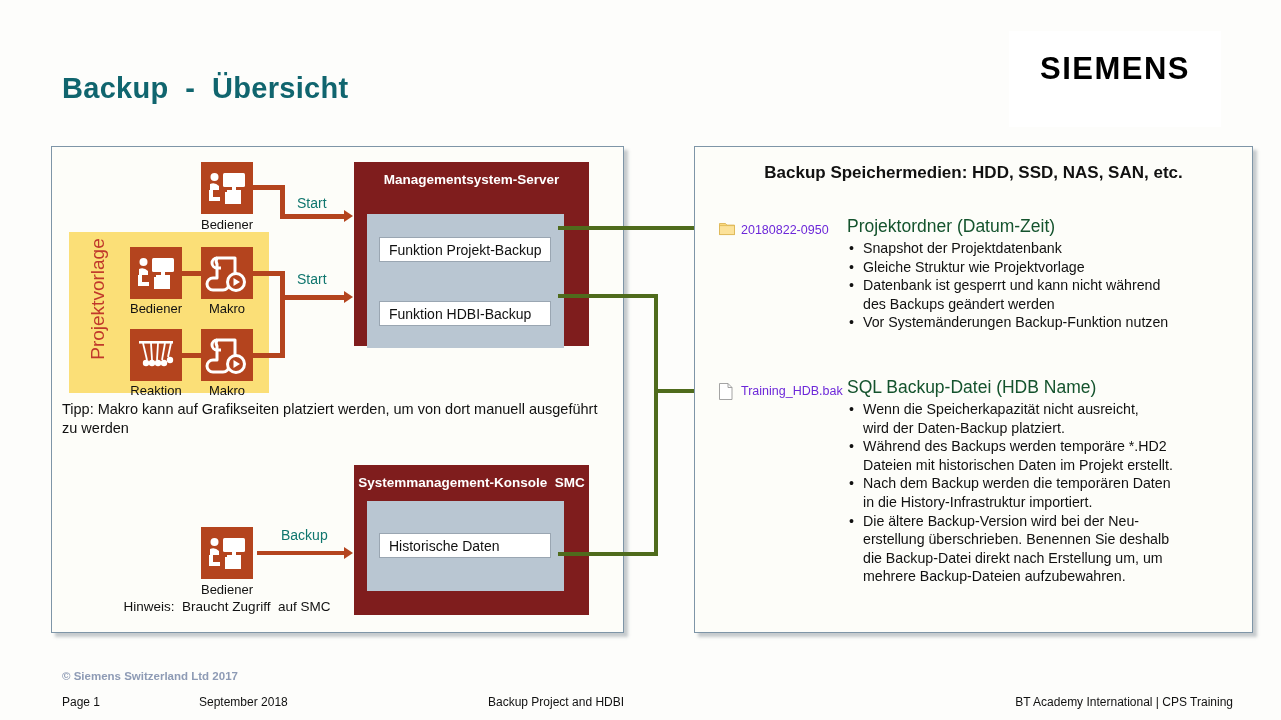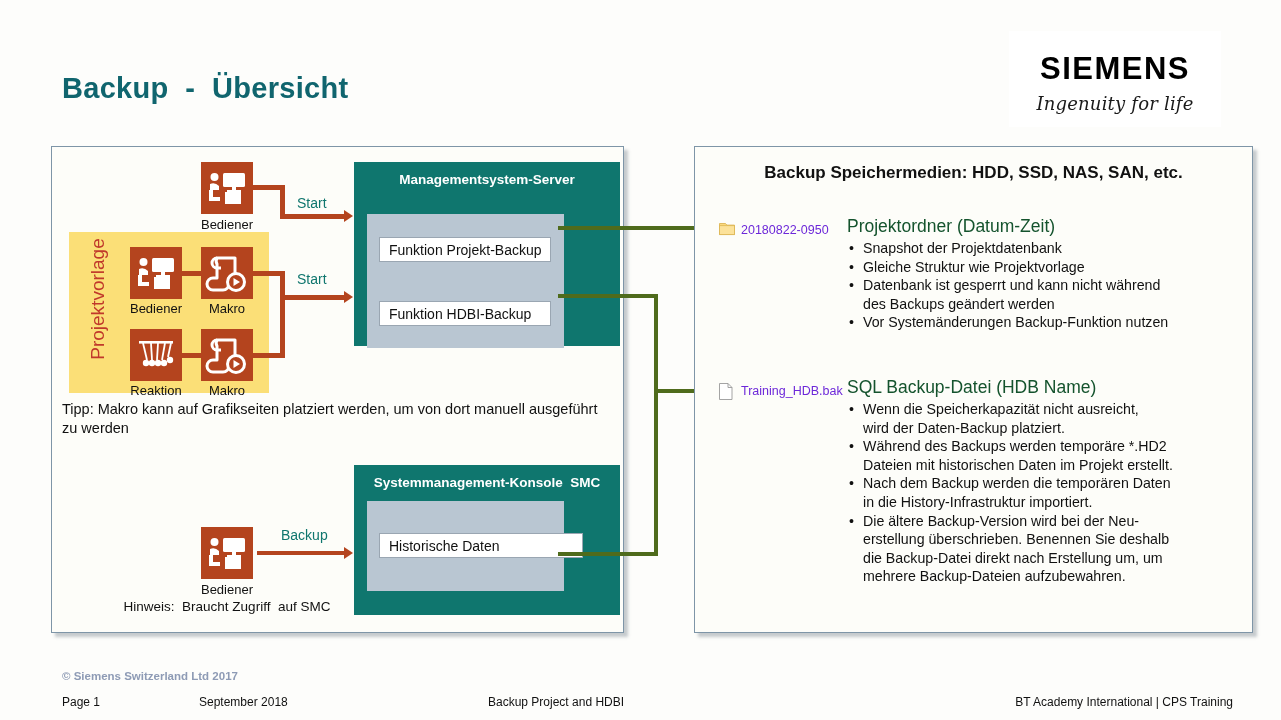--- a/index.html
+++ b/index.html
@@ -64,22 +64,21 @@
     background: #fdfdf9;
     border: 1px solid #7e95a7;
     box-shadow: 4px 4px 3px rgba(120,130,140,0.42);
   }
   #left-panel  { left: 51px;  top: 146px; width: 571px; height: 485px; }
   #right-panel { left: 694px; top: 146px; width: 557px; height: 485px; }
 
   
   .dark-box {
     position: absolute;
-    background: #0f766e;
-    padding-left: 31px;
+    background: #7f1d1d;
   }
   .dark-box-title {
     position: absolute;
     left: 0; right: 0;
     top: 10px;
     text-align: center;
     color: #ffffff;
     font-size: 13.5px;
     font-weight: bold;
     white-space: pre;
@@ -231,21 +230,20 @@
   #footer-center { left: 488px; text-align: right; }
   #footer-right  { right: 48px; }
 </style>
 </head>
 <body>
 
 <div class="slide-title">Backup  -  Übersicht</div>
 
 <div class="siemens-logo">
   <div class="siemens-word">SIEMENS</div>
-  <div class="siemens-claim">Ingenuity for life</div>
 </div>
 
 <div class="panel" id="left-panel">
 
   <div class="icon-tile" style="left:149px; top:15px;">
     <svg viewBox="0 0 52 52" xmlns="http://www.w3.org/2000/svg">
       <rect x="0" y="0" width="52" height="52" fill="#B4441E"></rect>
       <rect x="22" y="11" width="22" height="14" rx="1.5" fill="#ffffff"></rect>
       <rect x="31" y="25" width="4" height="3" fill="#ffffff"></rect>
       <rect x="26" y="28" width="14" height="2" fill="#ffffff"></rect>
@@ -359,21 +357,21 @@
   <div class="icon-caption" style="left:129px; top:435px; width:92px;">Bediener</div>
   <div class="icon-caption" style="left:50px; top:452px; width:250px; font-size:13.5px;">Hinweis:  Braucht Zugriff  auf SMC</div>
 
   <div class="rline" style="left:205px; top:404px; width:89px; height:4px;"></div>
   <div class="arrow-r" style="left:292px; top:400px;"></div>
   <div class="conn-label" style="left:229px; top:380px;">Backup</div>
 
   <div class="dark-box" style="left:302px; top:318px; width:235px; height:150px;">
     <div class="dark-box-title">Systemmanagement-Konsole  SMC</div>
     <div class="inner-panel" style="left:13px; top:36px; width:197px; height:90px;">
-      <div class="func-field" style="left:12px; top:32px; width:204px; height:25px;">Historische Daten</div>
+      <div class="func-field" style="left:12px; top:32px; width:172px; height:25px;">Historische Daten</div>
     </div>
   </div>
 </div>
 
 <div class="gline" style="left:558px; top:226px; width:150px; height:4px;"></div>
 <div class="arrow-g" style="left:704px; top:222px;"></div>
 
 <div class="gline" style="left:558px; top:294px; width:100px; height:4px;"></div>
 
 <div class="gline" style="left:558px; top:552px; width:100px; height:4px;"></div>

